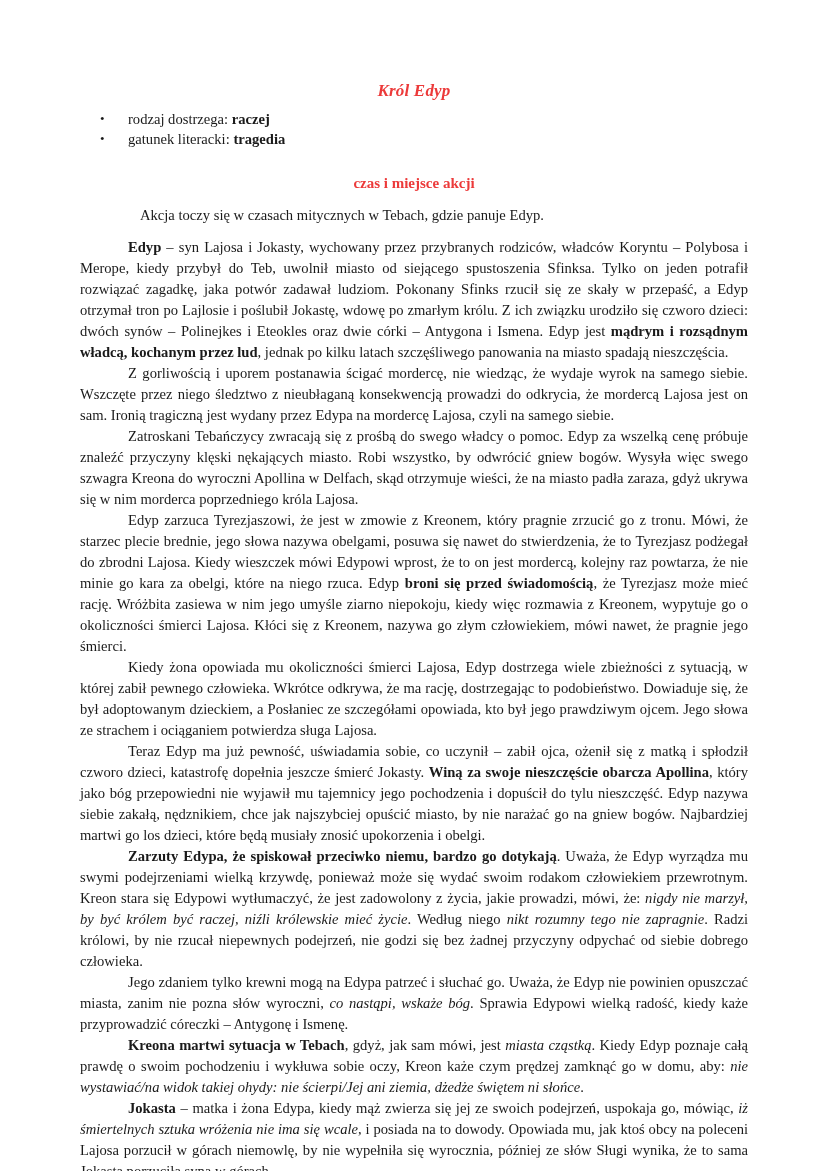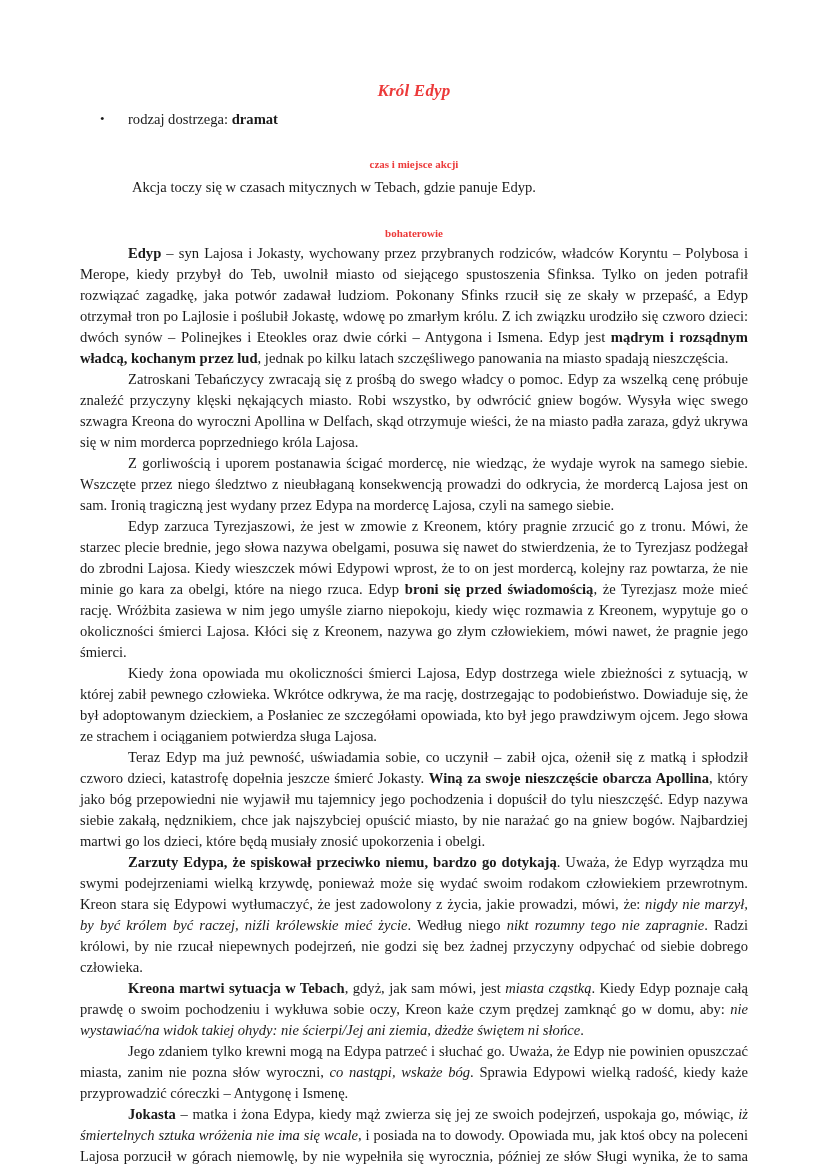--- a/index.html
+++ b/index.html
@@ -54,83 +54,86 @@
     content: "\2022";
     position: absolute;
     left: 20px;
     top: -1px;
     font-size: 13px;
     color: #1a1a1a;
   }
 
   .section-heading {
     text-align: center;
-    font-size: 11px;
+    font-size: 15px;
     font-weight: bold;
     color: #ec3a3a;
     line-height: 19.5px;
     margin: 0;
   }
   .sh-time { margin-top: 25px; }
   .sh-chars { margin-top: 26px; }
 
   p.para {
     font-size: 14.6px;
     line-height: 21px;
     text-align: justify;
     text-justify: inter-word;
     margin: 0;
     text-indent: 48px;
     hyphens: none;
   }
   .lead-line {
     font-size: 14.6px;
     line-height: 19.5px;
-    margin: 4px;
+    margin: 12px;
     text-indent: 48px;
   }
 
   b, strong { font-weight: bold; }
   i, em { font-style: italic; }
 </style>
 </head>
 <body>
 
 <div class="page">
   <div class="content">
 
     <h1 class="doc-title">Król Edyp</h1>
 
     <ul class="meta-list">
       <li>
         <span>rodzaj dostrzega:</span>
-        <b>dramat</b>
+        <b>raczej</b>
+      </li>
+      <li>
+        <span>gatunek literacki:</span>
+        <b>tragedia</b>
       </li>
     </ul>
 
     <h2 class="section-heading sh-time">czas i miejsce akcji</h2>
     <p class="lead-line">Akcja toczy się w czasach mitycznych w Tebach, gdzie panuje Edyp.</p>
 
-    <h2 class="section-heading sh-chars">bohaterowie</h2>
 
     <p class="para"><b>Edyp</b><span> – syn Lajosa i Jokasty, wychowany przez przybranych rodziców, władców Koryntu – Polybosa i Merope, kiedy przybył do Teb, uwolnił miasto od siejącego spustoszenia Sfinksa. Tylko on jeden potrafił rozwiązać zagadkę, jaka potwór zadawał ludziom. Pokonany Sfinks rzucił się ze skały w przepaść, a Edyp otrzymał tron po Lajlosie i poślubił Jokastę, wdowę po zmarłym królu. Z ich związku urodziło się czworo dzieci: dwóch synów – Polinejkes i Eteokles oraz dwie córki – Antygona i Ismena. Edyp jest </span><b>mądrym i rozsądnym władcą, kochanym przez lud</b><span>, jednak po kilku latach szczęśliwego panowania na miasto spadają nieszczęścia.</span></p>
 
+    <p class="para">Z gorliwością i uporem postanawia ścigać mordercę, nie wiedząc, że wydaje wyrok na samego siebie. Wszczęte przez niego śledztwo z nieubłaganą konsekwencją prowadzi do odkrycia, że mordercą Lajosa jest on sam. Ironią tragiczną jest wydany przez Edypa na mordercę Lajosa, czyli na samego siebie.</p>
+
     <p class="para">Zatroskani Tebańczycy zwracają się z prośbą do swego władcy o pomoc. Edyp za wszelką cenę próbuje znaleźć przyczyny klęski nękających miasto. Robi wszystko, by odwrócić gniew bogów. Wysyła więc swego szwagra Kreona do wyroczni Apollina w Delfach, skąd otrzymuje wieści, że na miasto padła zaraza, gdyż ukrywa się w nim morderca poprzedniego króla Lajosa.</p>
-
-    <p class="para">Z gorliwością i uporem postanawia ścigać mordercę, nie wiedząc, że wydaje wyrok na samego siebie. Wszczęte przez niego śledztwo z nieubłaganą konsekwencją prowadzi do odkrycia, że mordercą Lajosa jest on sam. Ironią tragiczną jest wydany przez Edypa na mordercę Lajosa, czyli na samego siebie.</p>
 
     <p class="para"><span>Edyp zarzuca Tyrezjaszowi, że jest w zmowie z Kreonem, który pragnie zrzucić go z tronu. Mówi, że starzec plecie brednie, jego słowa nazywa obelgami, posuwa się nawet do stwierdzenia, że to Tyrezjasz podżegał do zbrodni Lajosa. Kiedy wieszczek mówi Edypowi wprost, że to on jest mordercą, kolejny raz powtarza, że nie minie go kara za obelgi, które na niego rzuca. Edyp </span><b>broni się przed świadomością</b><span>, że Tyrezjasz może mieć rację. Wróżbita zasiewa w nim jego umyśle ziarno niepokoju, kiedy więc rozmawia z Kreonem, wypytuje go o okoliczności śmierci Lajosa. Kłóci się z Kreonem, nazywa go złym człowiekiem, mówi nawet, że pragnie jego śmierci.</span></p>
 
     <p class="para">Kiedy żona opowiada mu okoliczności śmierci Lajosa, Edyp dostrzega wiele zbieżności z sytuacją, w której zabił pewnego człowieka. Wkrótce odkrywa, że ma rację, dostrzegając to podobieństwo. Dowiaduje się, że był adoptowanym dzieckiem, a Posłaniec ze szczegółami opowiada, kto był jego prawdziwym ojcem. Jego słowa ze strachem i ociąganiem potwierdza sługa Lajosa.</p>
 
     <p class="para"><span>Teraz Edyp ma już pewność, uświadamia sobie, co uczynił – zabił ojca, ożenił się z matką i spłodził czworo dzieci, katastrofę dopełnia jeszcze śmierć Jokasty. </span><b>Winą za swoje nieszczęście obarcza Apollina</b><span>, który jako bóg przepowiedni nie wyjawił mu tajemnicy jego pochodzenia i dopuścił do tylu nieszczęść. Edyp nazywa siebie zakałą, nędznikiem, chce jak najszybciej opuścić miasto, by nie narażać go na gniew bogów. Najbardziej martwi go los dzieci, które będą musiały znosić upokorzenia i obelgi.</span></p>
 
 
     <p class="para"><b>Zarzuty Edypa, że spiskował przeciwko niemu, bardzo go dotykają</b><span>. Uważa, że Edyp wyrządza mu swymi podejrzeniami wielką krzywdę, ponieważ może się wydać swoim rodakom człowiekiem przewrotnym. Kreon stara się Edypowi wytłumaczyć, że jest zadowolony z życia, jakie prowadzi, mówi, że: </span><i>nigdy nie marzył, by być królem być raczej, niźli królewskie mieć życie</i><span>. Według niego </span><i>nikt rozumny tego nie zapragnie</i><span>. Radzi królowi, by nie rzucał niepewnych podejrzeń, nie godzi się bez żadnej przyczyny odpychać od siebie dobrego człowieka.</span></p>
 
+    <p class="para"><span>Jego zdaniem tylko krewni mogą na Edypa patrzeć i słuchać go. Uważa, że Edyp nie powinien opuszczać miasta, zanim nie pozna słów wyroczni, </span><i>co nastąpi, wskaże bóg</i><span>. Sprawia Edypowi wielką radość, kiedy każe przyprowadzić córeczki – Antygonę i Ismenę.</span></p>
+
     <p class="para"><b>Kreona martwi sytuacja w Tebach</b><span>, gdyż, jak sam mówi, jest </span><i>miasta cząstką</i><span>. Kiedy Edyp poznaje całą prawdę o swoim pochodzeniu i wykłuwa sobie oczy, Kreon każe czym prędzej zamknąć go w domu, aby: </span><i>nie wystawiać/na widok takiej ohydy: nie ścierpi/Jej ani ziemia, dżedże świętem ni słońce</i><span>.</span></p>
-
-    <p class="para"><span>Jego zdaniem tylko krewni mogą na Edypa patrzeć i słuchać go. Uważa, że Edyp nie powinien opuszczać miasta, zanim nie pozna słów wyroczni, </span><i>co nastąpi, wskaże bóg</i><span>. Sprawia Edypowi wielką radość, kiedy każe przyprowadzić córeczki – Antygonę i Ismenę.</span></p>
 
     <p class="para"><b>Jokasta</b><span> – matka i żona Edypa, kiedy mąż zwierza się jej ze swoich podejrzeń, uspokaja go, mówiąc, </span><i>iż śmiertelnych sztuka wróżenia nie ima się wcale</i><span>, i posiada na to dowody. Opowiada mu, jak ktoś obcy na poleceni Lajosa porzucił w górach niemowlę, by nie wypełniła się wyrocznia, później ze słów Sługi wynika, że to sama Jokasta porzuciła syna w górach.</span></p>
 
   </div>
 </div>
 
 </body></html>

